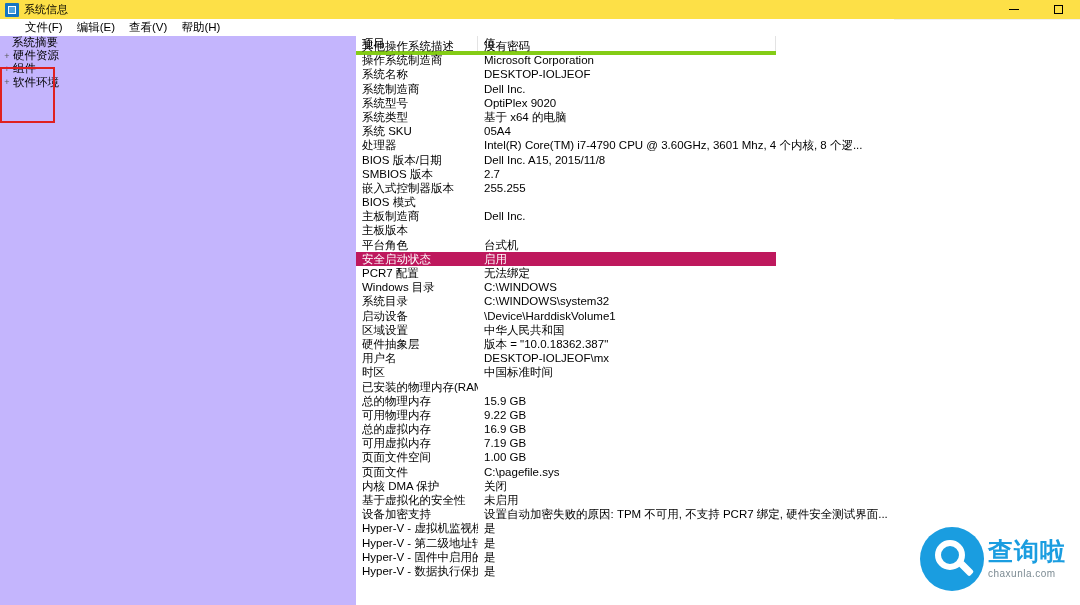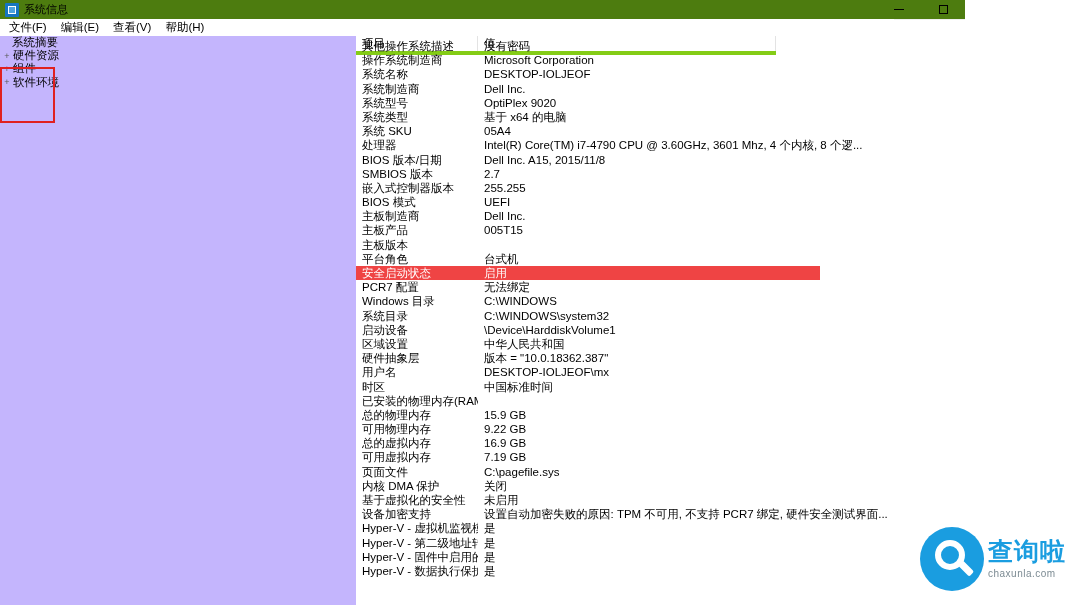--- a/index.html
+++ b/index.html
@@ -14,22 +14,22 @@
     overflow: hidden;
     font-family: "Liberation Sans", sans-serif;
     font-size: 12px;
     color: #000000;
   }
 
   
   .titlebar {
     position: absolute;
     left: 0; top: 0;
-    width: 965px; height: 19px;
-    background: #4d7c0f;
+    width: 1080px; height: 19px;
+    background: #fde047;
     border-bottom: 1px solid #f0f0f0;
     display: flex;
     align-items: center;
   }
   .titlebar .app-icon {
     width: 14px; height: 14px;
     margin-left: 5px;
     margin-right: 5px;
     background: #1675c0;
     position: relative;
@@ -78,21 +78,21 @@
   }
 
   
   .menubar {
     position: absolute;
     left: 0; top: 19px;
     width: 894px; height: 17px;
     background: #ffffff;
     display: flex;
     align-items: flex-start;
-    padding-left: 2px;
+    padding-left: 18px;
     box-sizing: border-box;
   }
   .menu-item {
     font-size: 11.5px;
     padding: 1px 7px 2px 7px;
     color: #000000;
     line-height: 14px;
     white-space: nowrap;
   }
 
@@ -192,23 +192,23 @@
     overflow: hidden;
   }
   .drow .c-val {
     width: 298px;
     padding-left: 6px;
     box-sizing: border-box;
     overflow: hidden;
     text-overflow: ellipsis;
   }
   .drow.selected {
-    background: #ef4444;
+    background: #be185d;
     color: #ffffff;
-    width: 464px;
+    width: 420px;
   }
   .drow.selected .c-val { width: 298px; }
 
   
   .drow .c-val.wide { width: 420px; }
 
   
   .watermark {
     position: absolute;
     right: 14px;
@@ -351,29 +351,24 @@
       <div class="drow">
         <div class="c-item">SMBIOS 版本</div>
         <div class="c-val">2.7</div>
       </div>
       <div class="drow">
         <div class="c-item">嵌入式控制器版本</div>
         <div class="c-val">255.255</div>
       </div>
       <div class="drow">
         <div class="c-item">BIOS 模式</div>
-        <div class="c-val">UEFI</div>
       </div>
       <div class="drow">
         <div class="c-item">主板制造商</div>
         <div class="c-val">Dell Inc.</div>
-      </div>
-      <div class="drow">
-        <div class="c-item">主板产品</div>
-        <div class="c-val">005T15</div>
       </div>
       <div class="drow">
         <div class="c-item">主板版本</div>
       </div>
       <div class="drow">
         <div class="c-item">平台角色</div>
         <div class="c-val">台式机</div>
       </div>
       <div class="drow selected">
         <div class="c-item">安全启动状态</div>
@@ -422,20 +417,24 @@
         <div class="c-item">可用物理内存</div>
         <div class="c-val">9.22 GB</div>
       </div>
       <div class="drow">
         <div class="c-item">总的虚拟内存</div>
         <div class="c-val">16.9 GB</div>
       </div>
       <div class="drow">
         <div class="c-item">可用虚拟内存</div>
         <div class="c-val">7.19 GB</div>
+      </div>
+      <div class="drow">
+        <div class="c-item">页面文件空间</div>
+        <div class="c-val">1.00 GB</div>
       </div>
       <div class="drow">
         <div class="c-item">页面文件</div>
         <div class="c-val">C:\pagefile.sys</div>
       </div>
       <div class="drow">
         <div class="c-item">内核 DMA 保护</div>
         <div class="c-val">关闭</div>
       </div>
       <div class="drow">

